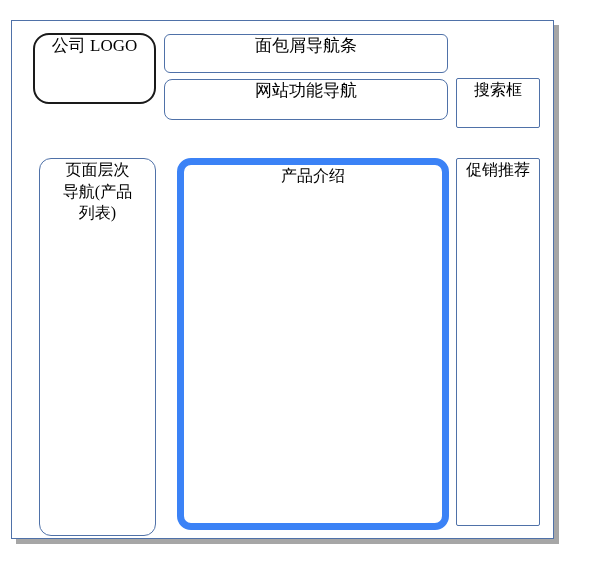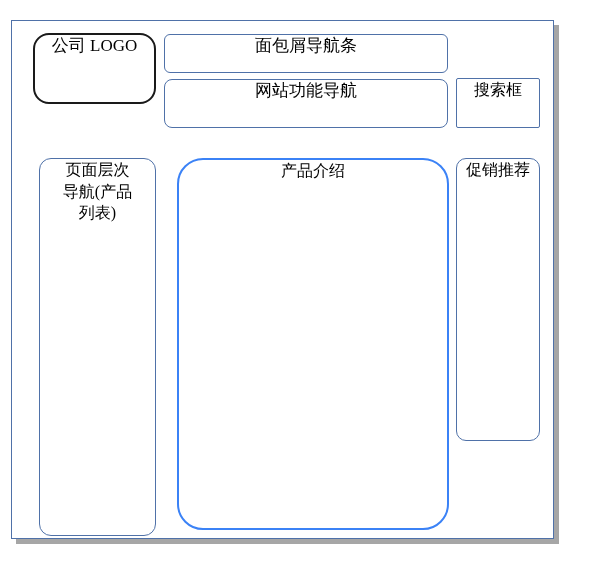--- a/index.html
+++ b/index.html
@@ -82,21 +82,21 @@
     border: 1px solid #4f71a8;
     border-radius: 6px;
     font-size: 17px;
   }
 
   
   .sitenav-box {
     left: 164px;
     top: 79px;
     width: 284px;
-    height: 49px;
+    height: 41px;
     border: 1px solid #4f71a8;
     border-radius: 8px;
     font-size: 17px;
   }
 
   
   .search-box {
     left: 456px;
     top: 78px;
     width: 84px;
@@ -116,33 +116,33 @@
     border-radius: 12px;
     font-size: 16px;
   }
 
   
   .main-box {
     left: 177px;
     top: 158px;
     width: 272px;
     height: 372px;
-    border: 2px solid #3b82f6;
-    border-radius: 26px;
+    border: 7px solid #3b82f6;
+    border-radius: 14px;
     font-size: 16px;
   }
 
   
   .promo-box {
     left: 456px;
     top: 158px;
     width: 84px;
-    height: 283px;
+    height: 368px;
     border: 1px solid #4f71a8;
-    border-radius: 10px;
+    border-radius: 2px;
     font-size: 16px;
   }
 </style>
 </head>
 <body>
 
 <div id="page">
 
   <div class="frame-shadow-right"></div>
   <div class="frame-shadow-bottom"></div>

